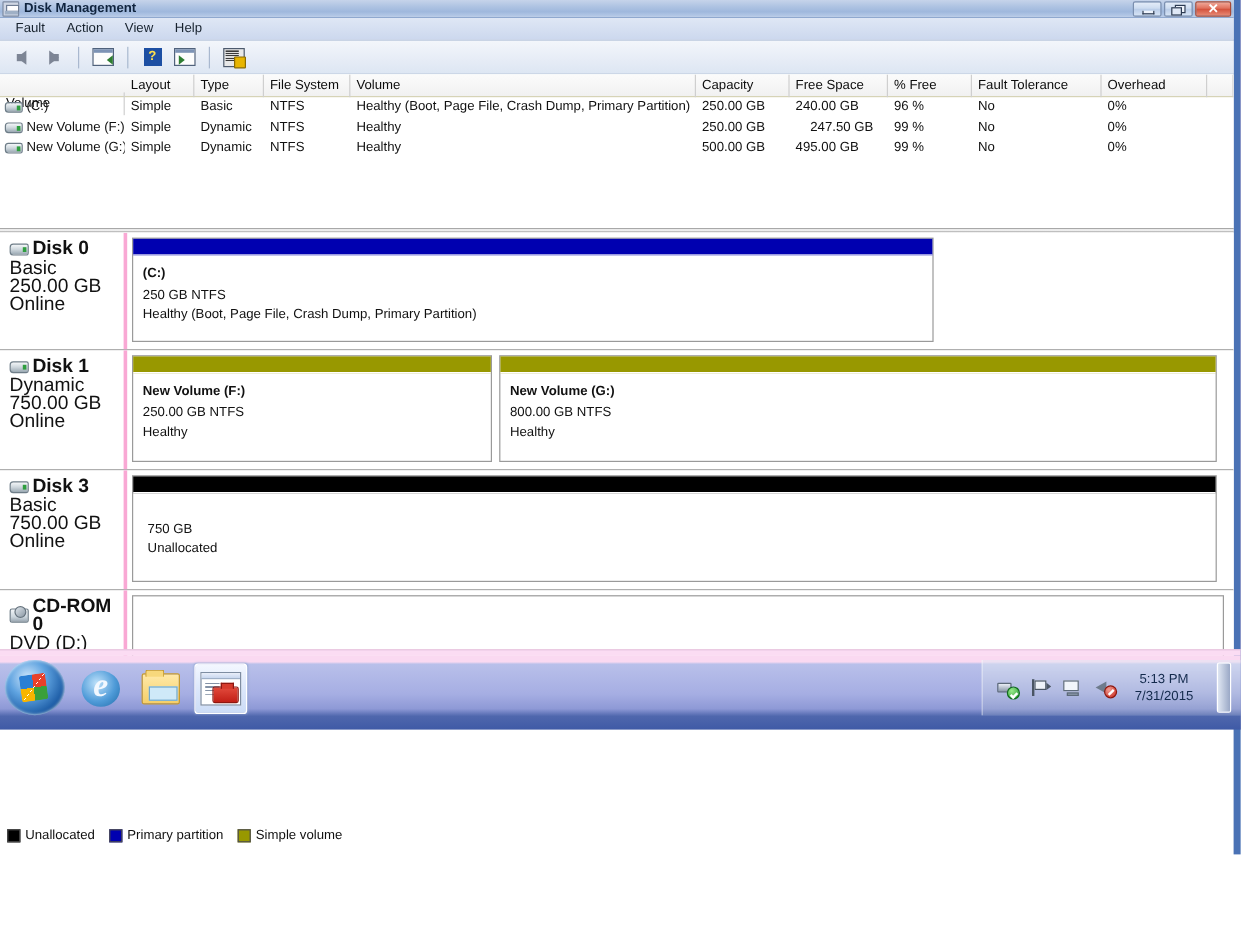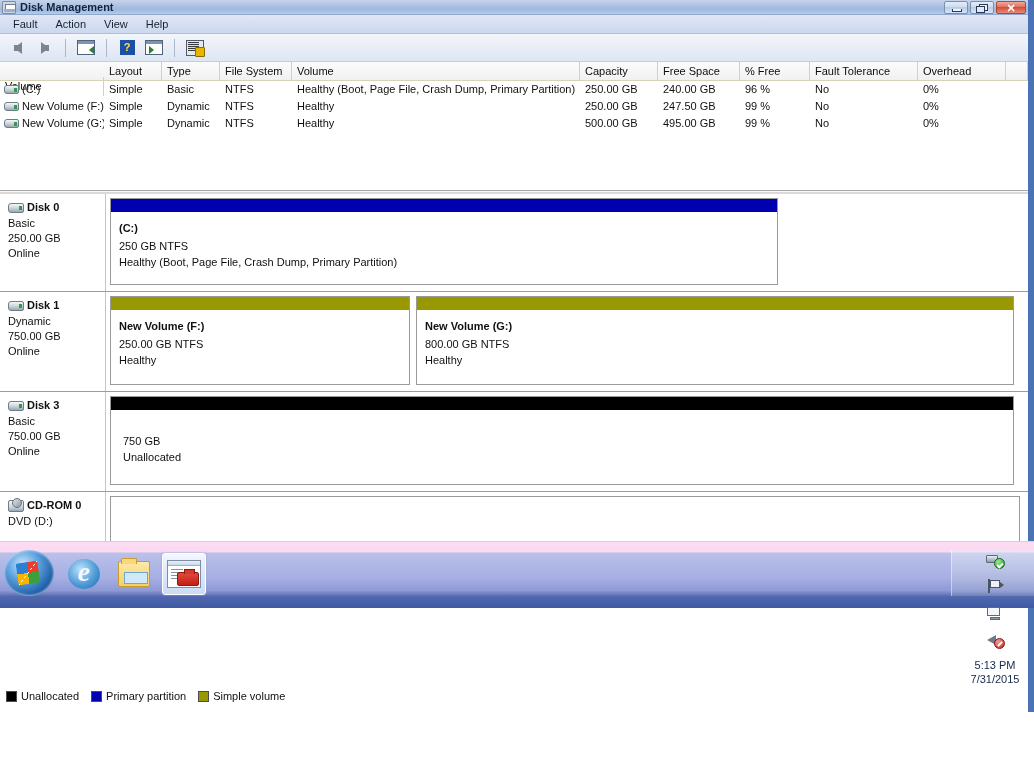--- a/index.html
+++ b/index.html
@@ -291,23 +291,23 @@
     overflow: hidden;
   }
   .disk-row {
     display: flex;
     border-bottom: 1px solid #9c9c9c;
     background: #ffffff;
   }
   .disk-info {
     width: 106px;
     flex: none;
-    border-right: 1px solid #f9a8d4;
+    border-right: 3px solid #f9a8d4;
     padding: 6px 4px 4px 8px;
-    font-size: 11px;
+    font-size: 16px;
     color: #111;
     line-height: 15px;
   }
   .disk-title {
     display: flex; align-items: center; gap: 3px;
     font-weight: bold;
     margin-bottom: 1px;
   }
   .disk-title .drive-icon { width: 16px; height: 10px; }
   .cdrom-icon {
@@ -512,21 +512,20 @@
   #tray {
     margin-left: auto;
     height: 46px;
     margin-top: 4px;
     display: flex;
     align-items: center;
     gap: 9px;
     padding: 0 8px 0 12px;
     background: linear-gradient(to bottom, rgba(226,232,244,0.55), rgba(150,165,200,0.35));
     border-left: 1px solid rgba(255,255,255,0.45);
-    flex-direction: column;
   }
   .tray-icon { width: 18px; height: 18px; position: relative; flex: none; }
   .net-ok .plug {
     position: absolute; left: 0; top: 5px;
     width: 12px; height: 8px;
     background: linear-gradient(to bottom, #e9eef5, #8d9aab);
     border: 1px solid #5d6a7a;
     border-radius: 1px;
   }
   .net-ok .check {
@@ -694,21 +693,21 @@
           <div class="vrow">
             <div class="cell vol-cell" style="width: 104px;">
               <span class="drive-icon"></span>
               <span>New Volume (F:)</span>
             </div>
             <div class="cell" style="width: 58px;">Simple</div>
             <div class="cell" style="width: 58px;">Dynamic</div>
             <div class="cell" style="width: 72px;">NTFS</div>
             <div class="cell" style="width: 288px;">Healthy</div>
             <div class="cell" style="width: 78px;">250.00 GB</div>
-            <div class="cell" style="width: 82px;">247.50 GB</div>
+            <div class="cell" style="width: 82px; text-align: center;">247.50 GB</div>
             <div class="cell" style="width: 70px;">99 %</div>
             <div class="cell" style="width: 108px;">No</div>
             <div class="cell" style="width: 88px;">0%</div>
           </div>
           <div class="vrow">
             <div class="cell vol-cell" style="width: 104px;">
               <span class="drive-icon"></span>
               <span>New Volume (G:)</span>
             </div>
             <div class="cell" style="width: 58px;">Simple</div>

